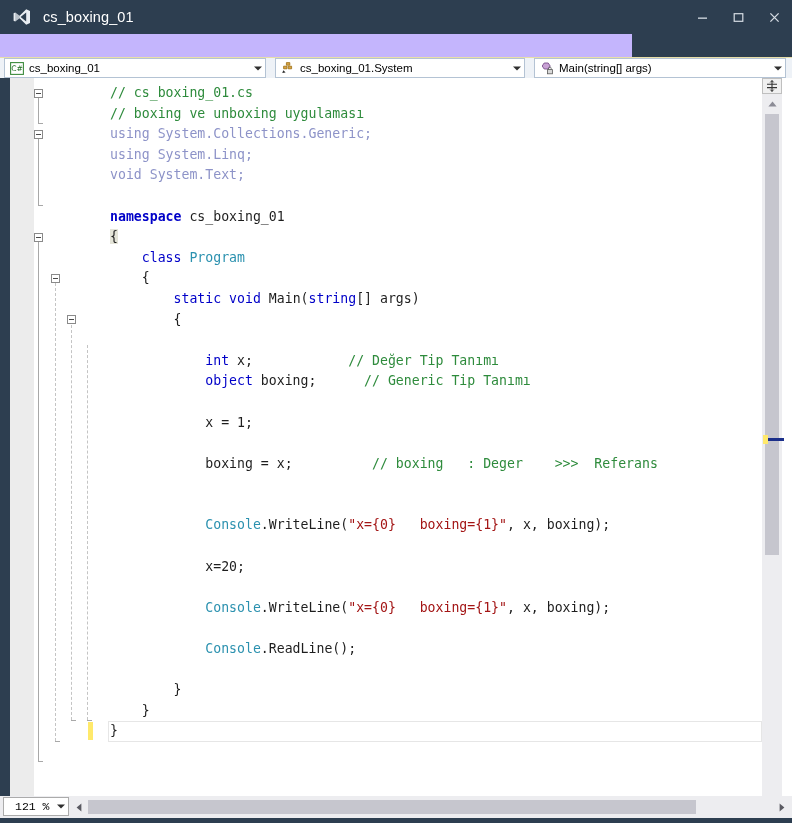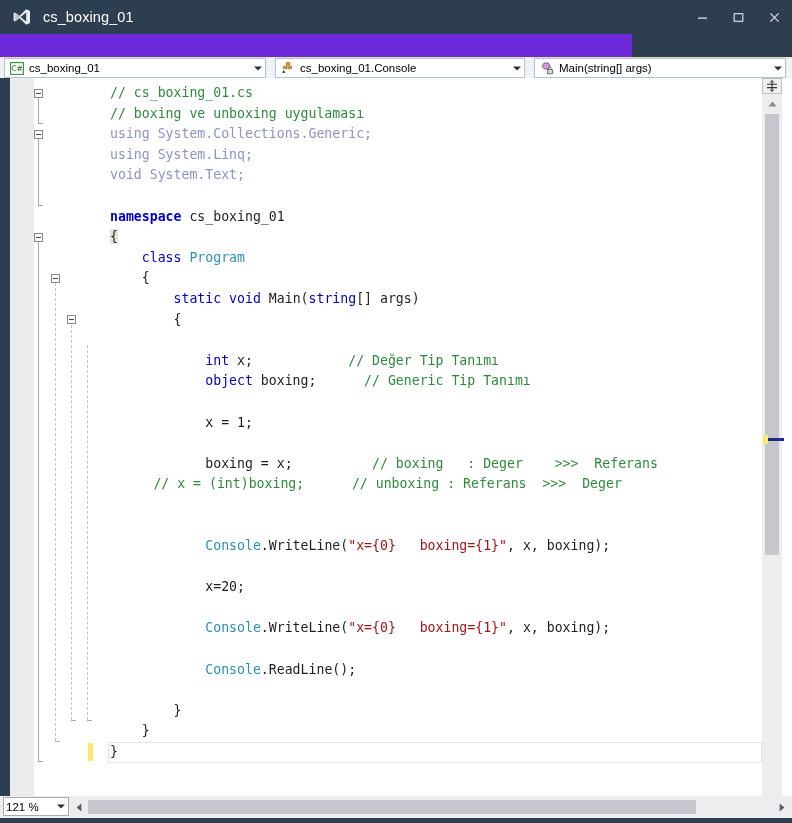--- a/index.html
+++ b/index.html
@@ -5,21 +5,21 @@
   * { box-sizing: border-box; margin: 0; padding: 0; }
   html, body {
     width: 792px; height: 823px;
     background: #2D3E50;
     font-family: "Liberation Sans", sans-serif;
     overflow: hidden;
   }
   #app {
     position: relative;
     width: 632px; height: 823px;
-    background: #6d28d9;
+    background: #c4b5fd;
   }
 
   
   .titlebar {
     position: absolute; left: 0; top: 0; width: 792px; height: 34px;
     background: #2D3E50;
     display: flex; align-items: center;
   }
   .vs-logo {
     width: 18px; height: 18px; margin-left: 13px; margin-right: 12px;
@@ -219,22 +219,22 @@
   .bottombar {
     position: absolute; left: 0; top: 796px; width: 792px; height: 22px;
     background: #EDEDF0;
   }
   .zoom-box {
     position: absolute; left: 3px; top: 1px; width: 66px; height: 19px;
     background: #FFFFFF; border: 1px solid #ABABAB;
     display: flex; align-items: center;
   }
   .zoom-text {
-    font-size: 11.5px; color: #000000; margin-left: 2px; flex: 1 1 auto;
-    font-family: Liberation Sans, sans-serif;
+    font-size: 11.5px; color: #000000; margin-left: 11px; flex: 1 1 auto;
+    font-family: Liberation Mono, monospace;
   }
   .zoom-arrow {
     width: 14px; display:flex; align-items:center; justify-content:center;
     color: #2F2F2F;
   }
   .hscroll {
     position: absolute; left: 70px; top: 1px; width: 722px; height: 20px;
     background: #EDEDF0;
   }
   .hs-arrow-l {
@@ -308,21 +308,21 @@
 
     <div class="nav-combo" id="nav-type">
       <span class="nav-icon">
         <svg width="15" height="14" viewBox="0 0 15 14">
           <path d="M5.4 1.6 L8.8 1.6 L8.8 4.2 L5.4 4.2 Z" fill="#D9A441" stroke="#9C6F14" stroke-width=".8"></path>
           <path d="M2.6 5.2 L6.0 5.2 L6.0 7.8 L2.6 7.8 Z" fill="#D9A441" stroke="#9C6F14" stroke-width=".8"></path>
           <path d="M7.2 5.2 L10.6 5.2 L10.6 7.8 L7.2 7.8 Z" fill="#D9A441" stroke="#9C6F14" stroke-width=".8"></path>
           <path d="M2.4 9.2 L4.6 11.4 L1.2 12.0 Z" fill="#2B2B2B"></path>
         </svg>
       </span>
-      <span class="nav-label">cs_boxing_01.Console</span>
+      <span class="nav-label">cs_boxing_01.System</span>
       <span class="nav-arrow">
         <svg width="8" height="5" viewBox="0 0 8 5">
             <path d="M0 0.6 L4 4.4 L8 0.6 Z" fill="#2F2F2F"></path>
           </svg>
       </span>
     </div>
 
     <div class="nav-combo" id="nav-member">
       <span class="nav-icon">
         <svg width="15" height="14" viewBox="0 0 15 14">
@@ -377,21 +377,20 @@
           <div class="cline"><span class="ctext"><span class="t-plain">    {</span></span></div>
           <div class="cline"><span class="ctext"><span class="t-plain">        </span><span class="t-key">static void</span><span class="t-plain"> Main(</span><span class="t-key">string</span><span class="t-plain">[] args)</span></span></div>
           <div class="cline"><span class="ctext"><span class="t-plain">        {</span></span></div>
           <div class="cline"><span class="ctext"></span></div>
           <div class="cline"><span class="ctext"><span class="t-plain">            </span><span class="t-key">int</span><span class="t-plain"> x;            </span><span class="t-cmt">// Değer Tip Tanımı</span></span></div>
           <div class="cline"><span class="ctext"><span class="t-plain">            </span><span class="t-key">object</span><span class="t-plain"> boxing;      </span><span class="t-cmt">// Generic Tip Tanımı</span></span></div>
           <div class="cline"><span class="ctext"></span></div>
           <div class="cline"><span class="ctext"><span class="t-plain">            x = 1;</span></span></div>
           <div class="cline"><span class="ctext"></span></div>
           <div class="cline"><span class="ctext"><span class="t-plain">            boxing = x;          </span><span class="t-cmt">// boxing   : Deger    &gt;&gt;&gt;  Referans</span></span></div>
-          <div class="cline"><span class="ctext" style="left: 40px;"><span class="t-cmt">          // x = (int)boxing;      // unboxing : Referans  &gt;&gt;&gt;  Deger</span></span></div>
           <div class="cline"><span class="ctext"></span></div>
           <div class="cline"><span class="ctext"></span></div>
           <div class="cline"><span class="ctext"><span class="t-plain">            </span><span class="t-typ">Console</span><span class="t-plain">.WriteLine(</span><span class="t-str">"x={0}   boxing={1}"</span><span class="t-plain">, x, boxing);</span></span></div>
           <div class="cline"><span class="ctext"></span></div>
           <div class="cline"><span class="ctext"><span class="t-plain">            x=20;</span></span></div>
           <div class="cline"><span class="ctext"></span></div>
           <div class="cline"><span class="ctext"><span class="t-plain">            </span><span class="t-typ">Console</span><span class="t-plain">.WriteLine(</span><span class="t-str">"x={0}   boxing={1}"</span><span class="t-plain">, x, boxing);</span></span></div>
           <div class="cline"><span class="ctext"></span></div>
           <div class="cline"><span class="ctext"><span class="t-plain">            </span><span class="t-typ">Console</span><span class="t-plain">.ReadLine();</span></span></div>
           <div class="cline"><span class="ctext"></span></div>

